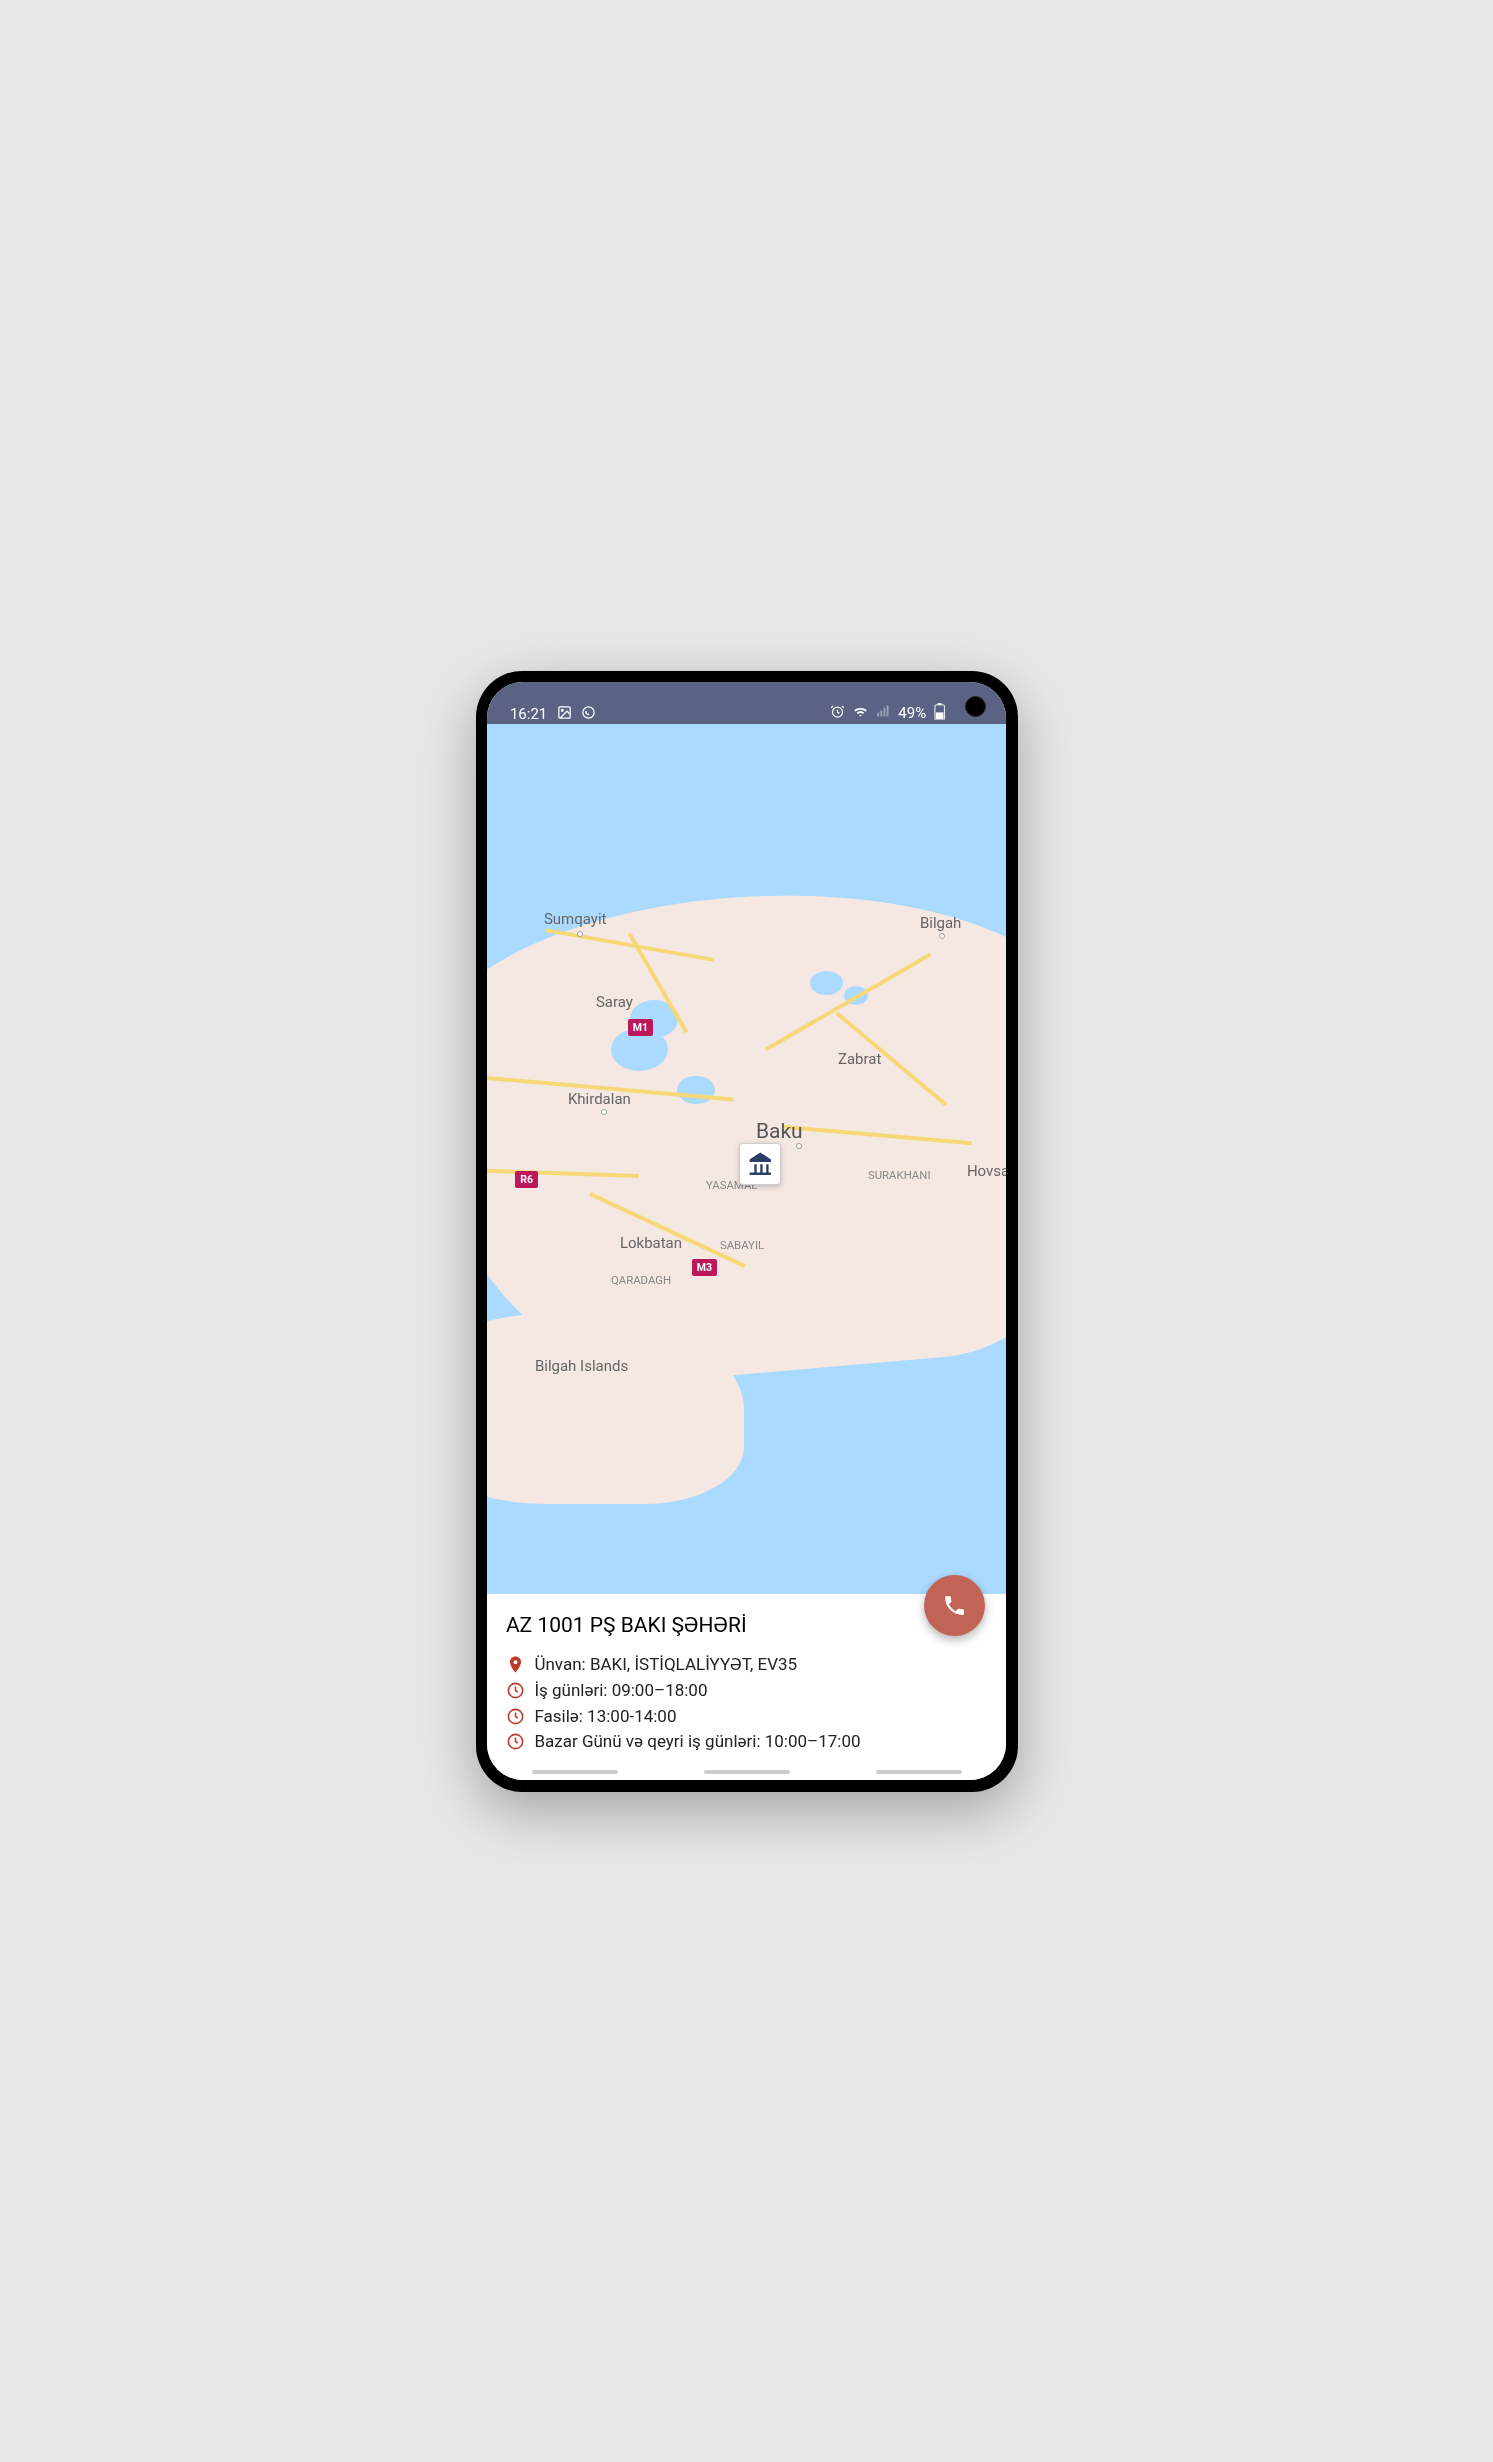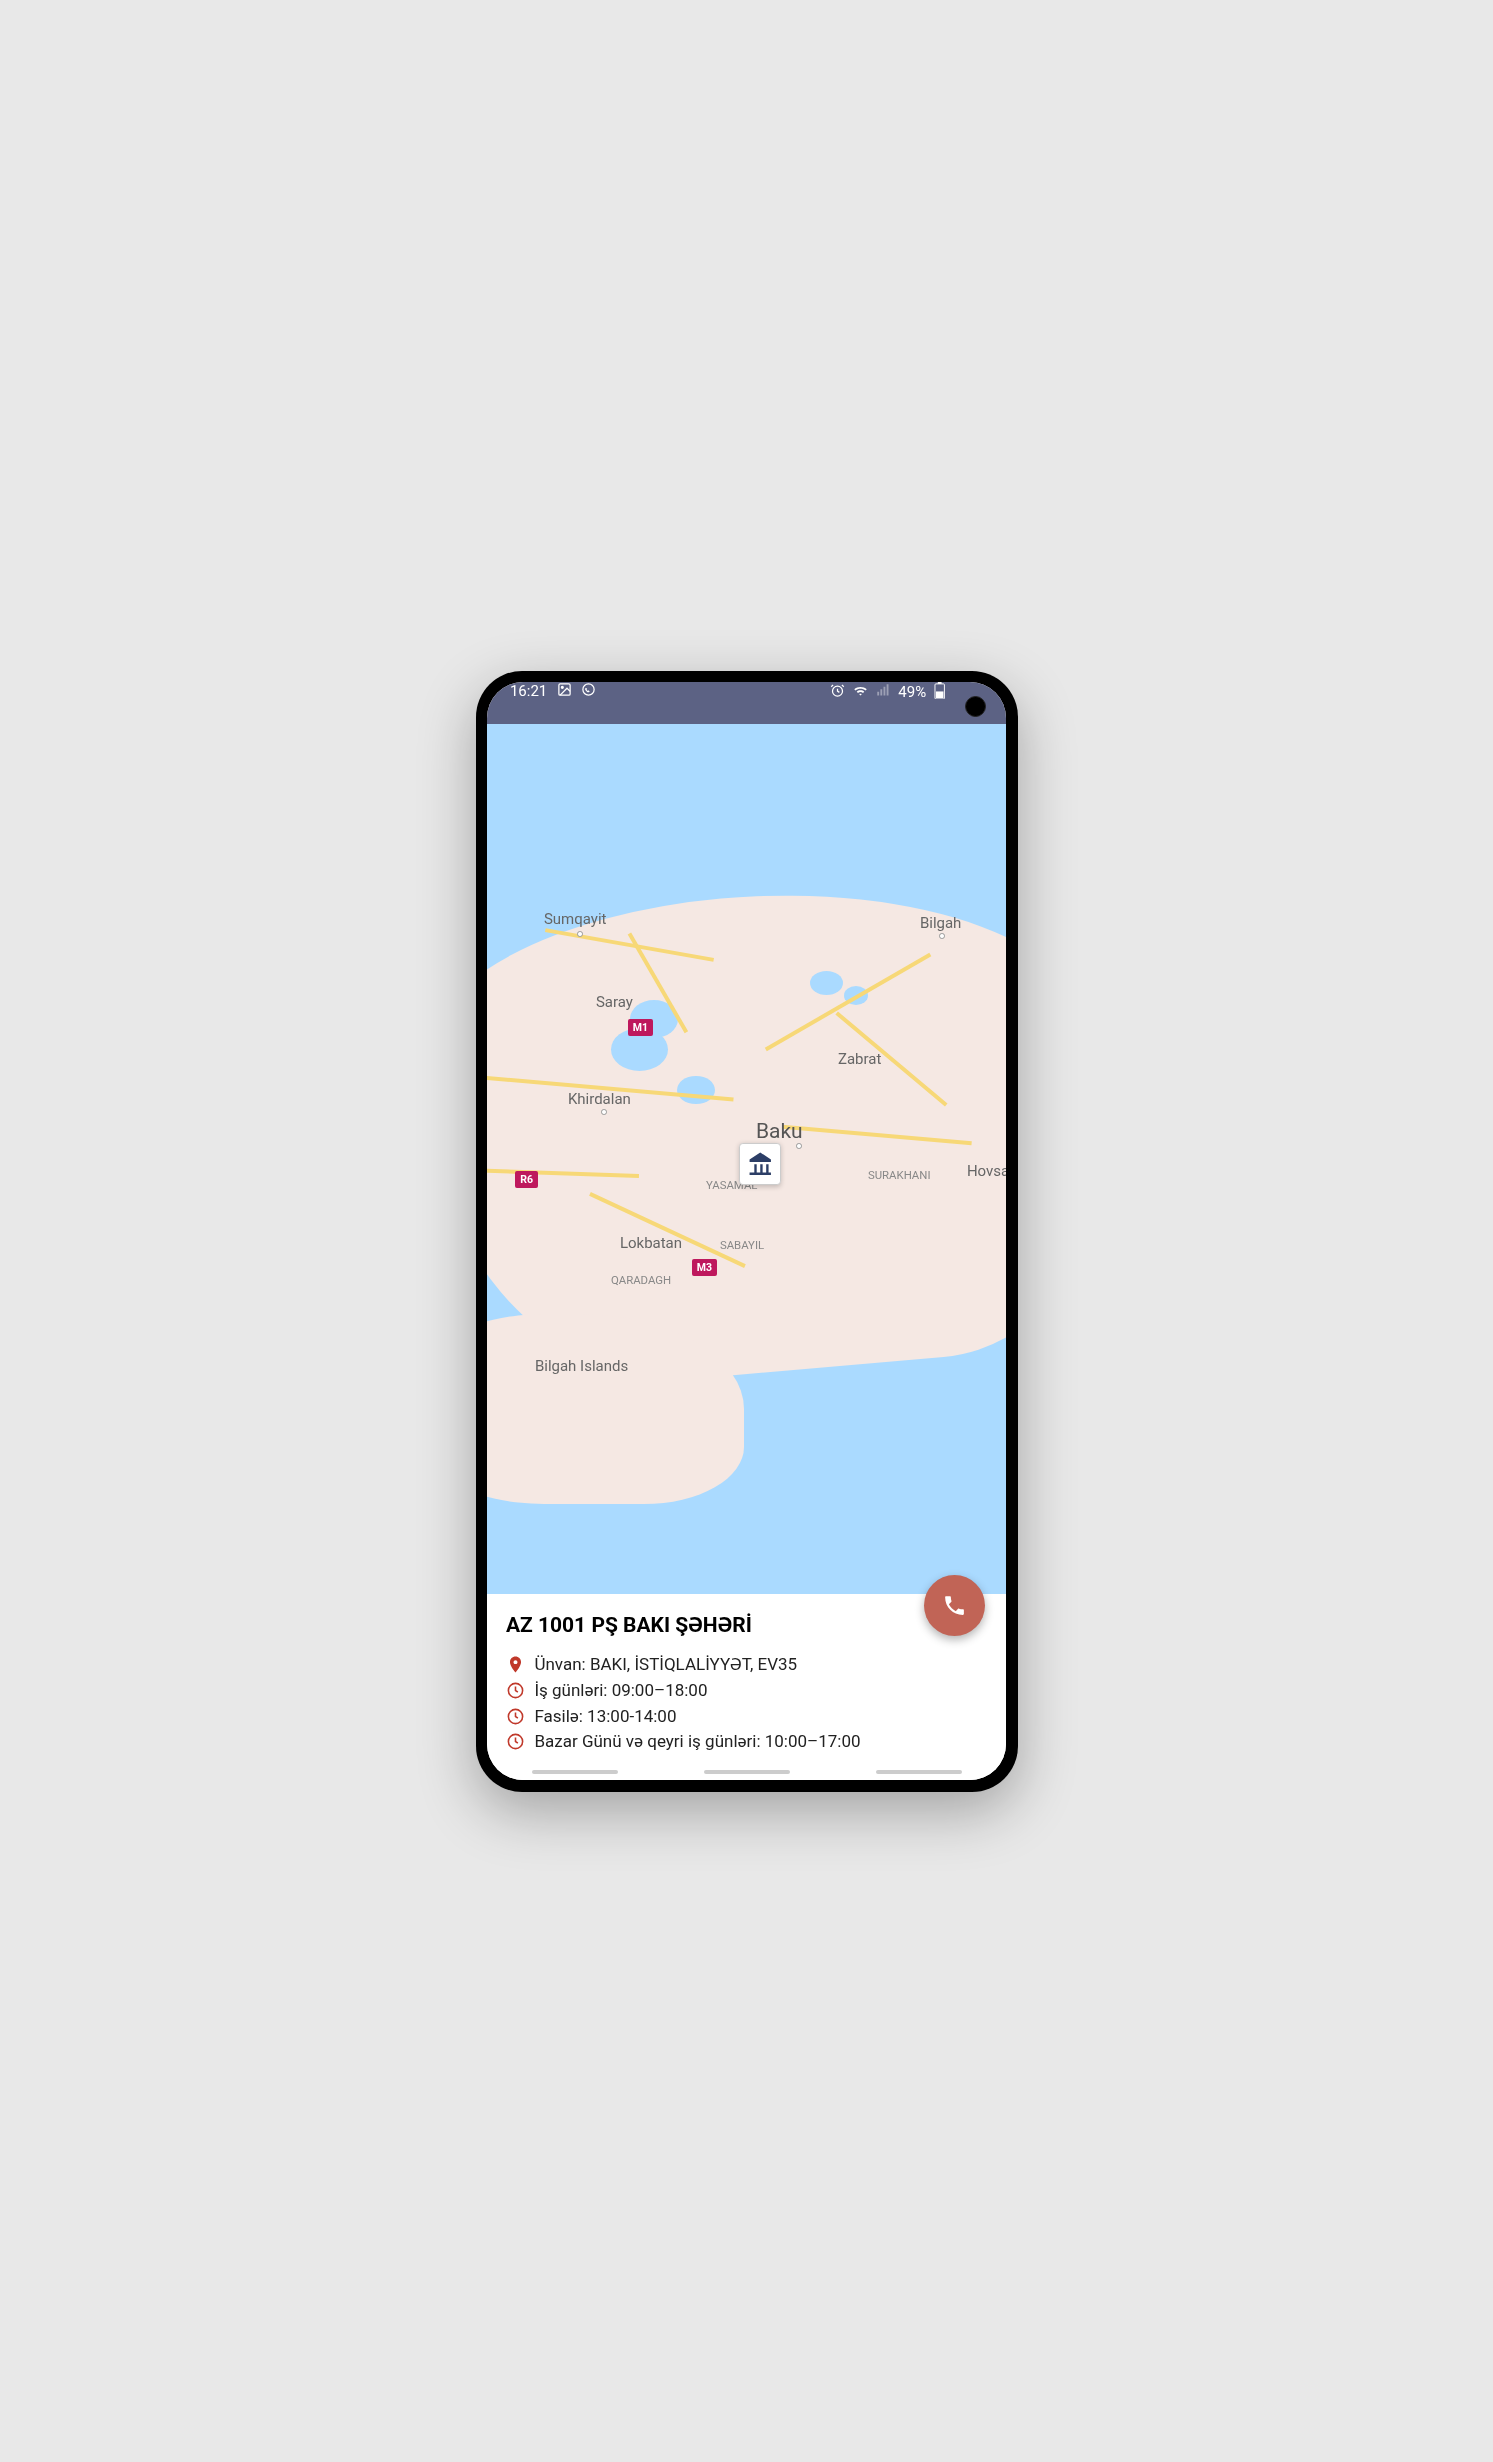--- a/index.html
+++ b/index.html
@@ -40,21 +40,21 @@
     background: #000;
     border-radius: 50%;
     z-index: 100;
     border: 1.9px solid #222;
   }
   .status-bar {
     background: #5c6284;
     color: #fff;
     height: 42px;
     display: flex;
-    align-items: flex-start;
+    align-items: flex-end;
     justify-content: space-between;
     padding: 0 23px 0 23px;
     font-size: 15px;
   }
   .status-left { display: flex; align-items: center; gap: 9.5px; }
   .status-right { display: flex; align-items: center; gap: 7.6px; padding-right: 38px; }
   .app-bar {
     background: #5c6284;
     color: #fff;
     height: 61px;
@@ -147,21 +147,21 @@
     cursor: pointer;
   }
   .marker svg { width: 28.5px; height: 28.5px; }
   .info-card {
     background: #fff;
     padding: 19px 19px 23px 19px;
     position: relative;
   }
   .card-title {
     font-size: 21px;
-    font-weight: 700;
+    font-weight: 400;
     color: #000;
     margin-bottom: 17px;
   }
   .info-row {
     display: flex;
     align-items: flex-end;
     gap: 9.5px;
     margin-bottom: 5.7px;
     font-size: 17px;
     color: #222;

